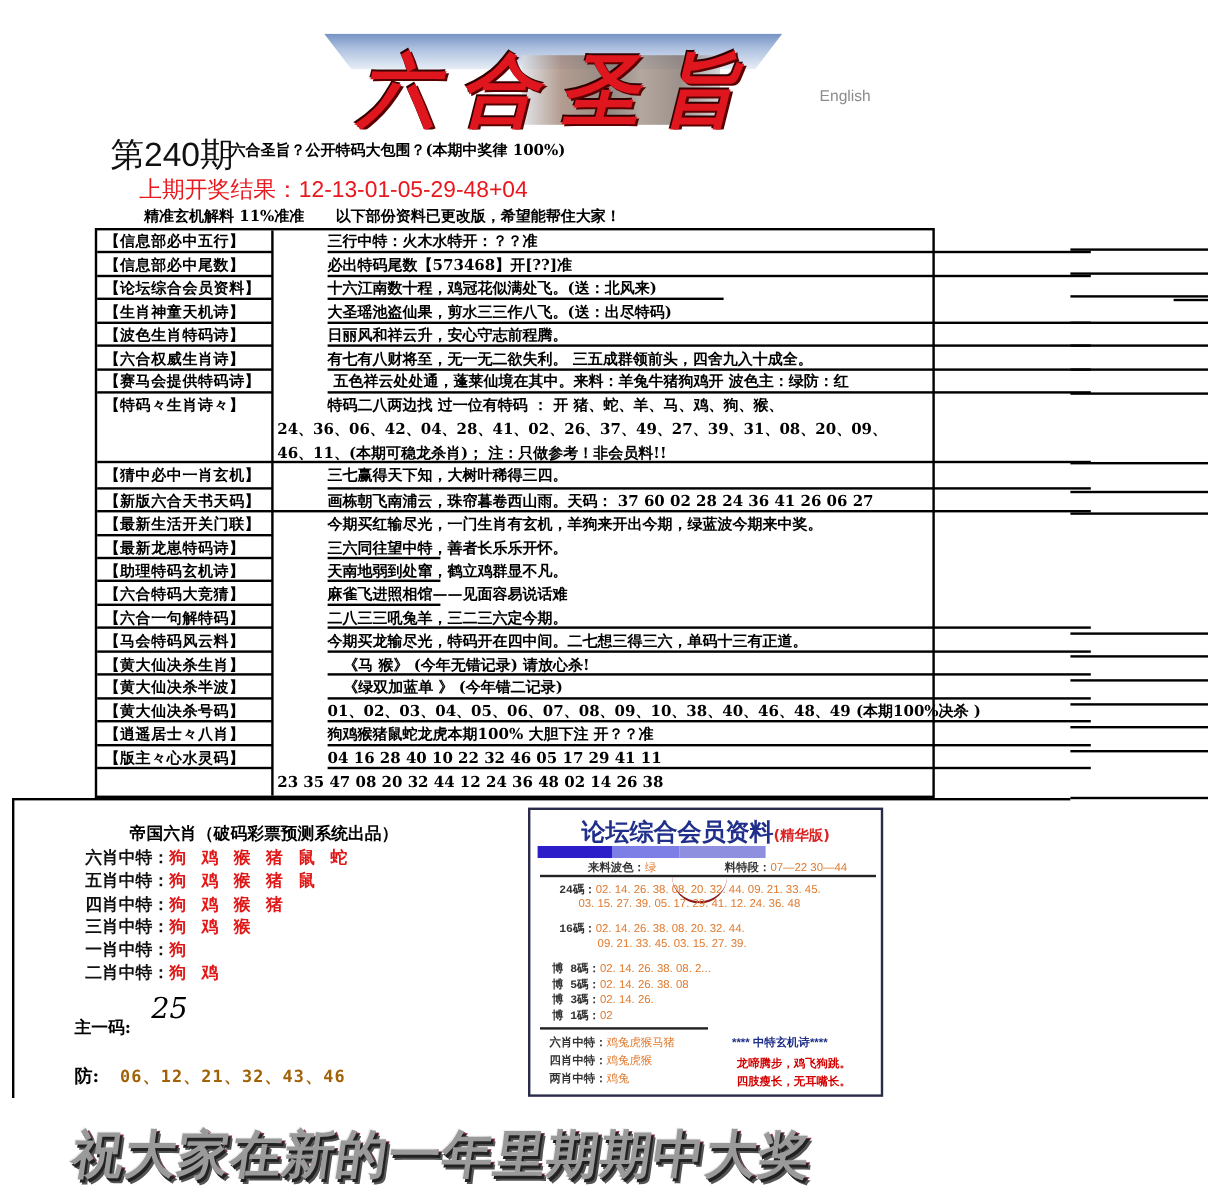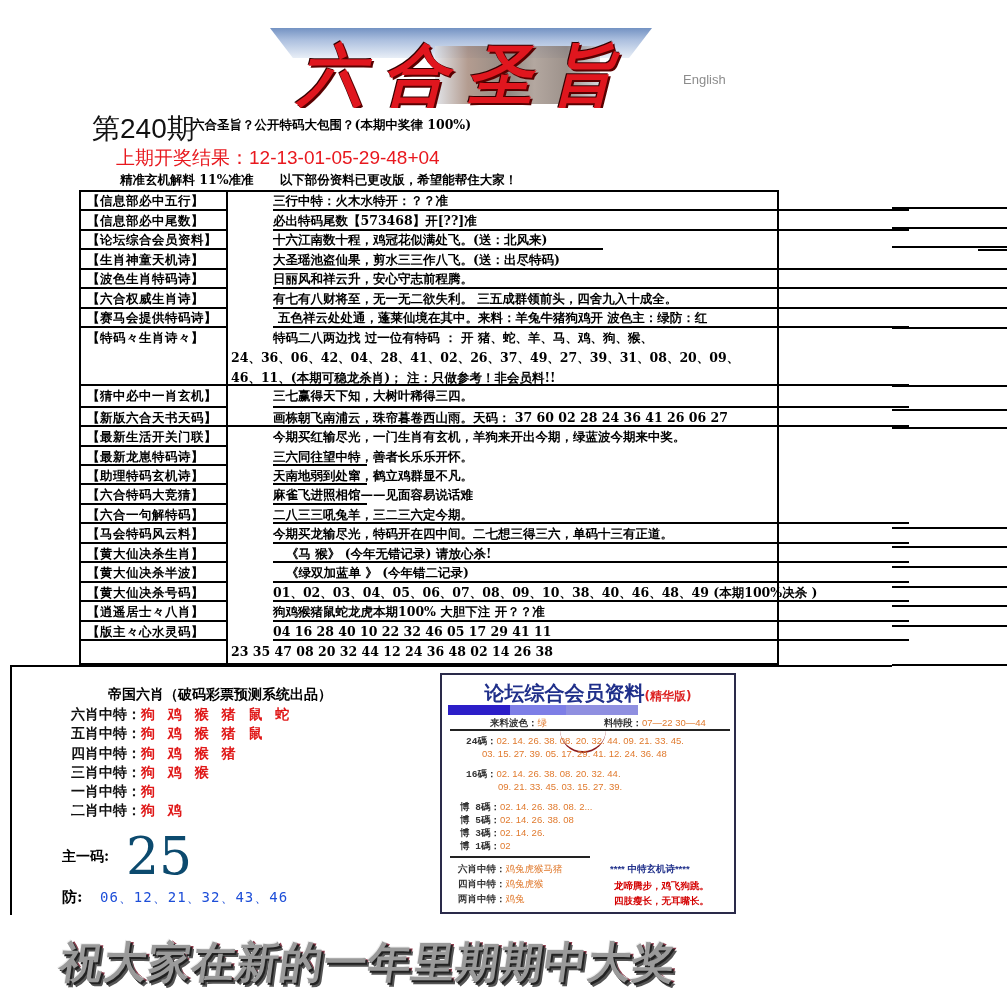--- a/index.html
+++ b/index.html
@@ -36,23 +36,23 @@
 
   
   .bottom-frame { position: absolute; left: 10px; top: 665px; width: 882px; height: 2px; background:#000; }
   .bottom-frame-l { position: absolute; left: 10px; top: 665px; width: 2px; height: 250px; background:#000; }
   .empire-title { position: absolute; left: 108px; top: 686px; font-size: 14px; font-weight: bold; font-family: "DejaVu Serif", serif; }
   .zodiac-list { position: absolute; left: 55px; top: 706px; margin-left: 16px; }
   .zodiac-row { height: 19.3px; font-size: 14px; font-weight: bold; font-family: "DejaVu Serif", serif; white-space: nowrap; }
   .zodiac-row .zl { color: #111; }
   .zodiac-row .zv { color: #e01818; word-spacing: 6px; letter-spacing: 1px; }
   .main-code-label { position: absolute; left: 62px; top: 848px; font-size: 14px; font-weight: bold; font-family: "DejaVu Serif", serif; }
-  .main-code { position: absolute; left: 126px; top: 826px; font-size: 52px; color: #0c4a6e; font-family: "DejaVu Serif", serif; }
+  .main-code { position: absolute; left: 126px; top: 826px; font-size: 24px; color: #000000; font-family: "DejaVu Serif", serif; font-style: italic; }
   .guard-label { position: absolute; left: 62px; top: 888px; font-size: 15px; font-weight: bold; font-family: "DejaVu Serif", serif; }
-  .guard-values { position: absolute; left: 100px; top: 889px; font-size: 14px; font-weight: normal; color: #1d4ed8; font-family: "DejaVu Sans Mono", monospace; letter-spacing: 1px; }
+  .guard-values { position: absolute; left: 100px; top: 889px; font-size: 14px; font-weight: bold; color: #a16207; font-family: "DejaVu Sans Mono", monospace; letter-spacing: 1px; }
 
   
   .forum-card { position: absolute; left: 440px; top: 673px; width: 296px; height: 241px; border: 2px solid #2a2a4a; background: #fff; }
   .forum-title { position: absolute; left: 0; top: 5px; width: 100%; text-align: center; font-size: 20px; font-weight: bold; color: #1f2f8a; font-family: "DejaVu Sans", sans-serif; }
   .forum-title .ed { font-size: 12px; color: #d22; }
   .forum-bar { position: absolute; left: 6px; top: 30px; height: 10px; }
   .fb1 { left: 6px; width: 62px; background: #2c1ec8; }
   .fb2 { left: 68px; width: 56px; background: #7d7ee6; }
   .fb3 { left: 124px; width: 72px; background: #8f8fe0; }
   .forum-row { position: absolute; font-size: 9.5px; font-family: "Liberation Sans", sans-serif; white-space: nowrap; }

